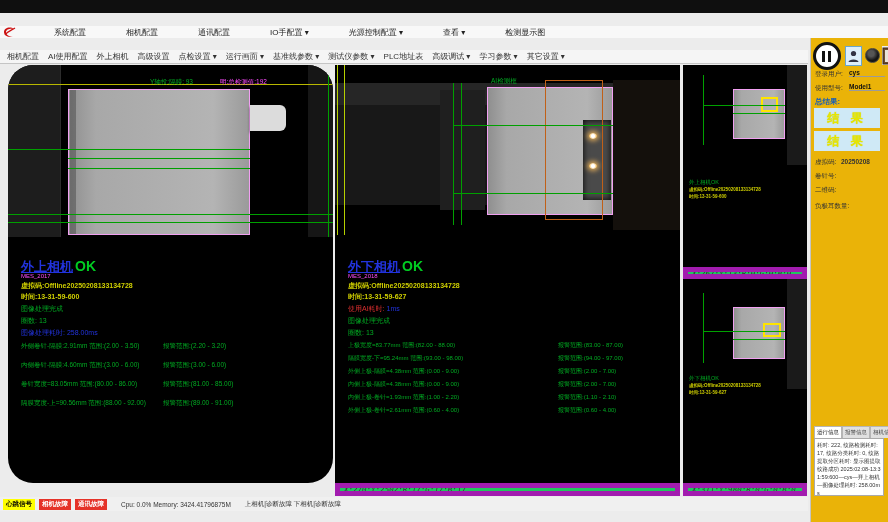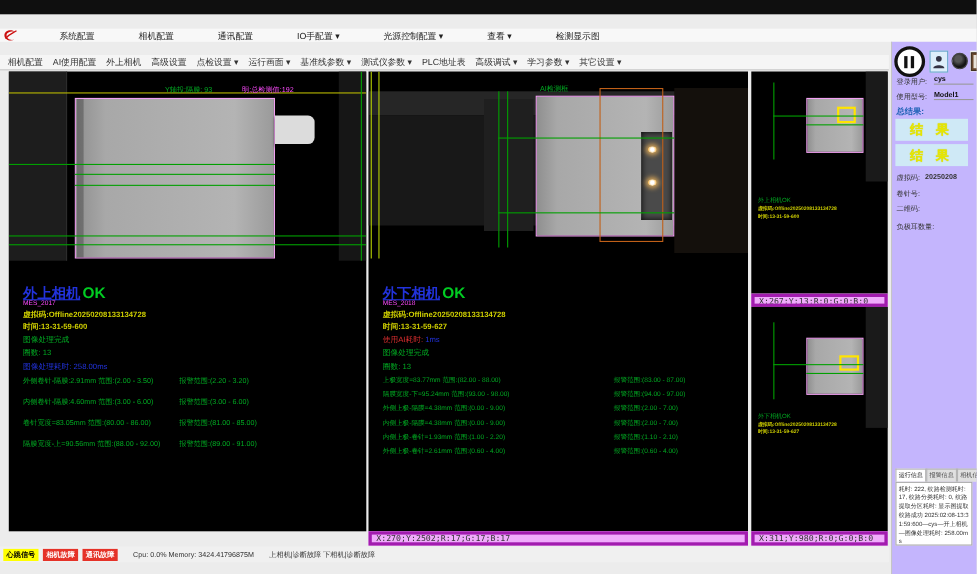--- a/index.html
+++ b/index.html
@@ -7,25 +7,25 @@
   .top-strip{position:absolute;left:0;top:0;width:888px;height:13px;background:#0f0f0f;}
   .title-bar{position:absolute;left:0;top:13px;width:888px;height:13px;background:#f2f2f2;border-bottom:1px solid #ddd;display:flex;align-items:center;padding-left:5px;font-size:8px;color:#333;box-sizing:border-box;}
   .menu-bar{position:absolute;left:0;top:26px;width:888px;height:12px;background:#f8f8f8;display:flex;align-items:center;}
   .menu-item{font-size:8px;color:#222;padding:0 6px;white-space:nowrap;cursor:default;margin-left:28px;}
   .tab-strip{position:absolute;left:0;top:38px;width:808px;height:12px;background:#ececec;border-bottom:1px solid #c5c5c5;box-sizing:border-box;}
   .tab-active{position:absolute;left:4px;top:0;height:12px;padding:0 8px;background:#ffffff;border:1px solid #b5b5b5;border-bottom:none;font-size:7.5px;display:flex;align-items:center;color:#222;box-sizing:border-box;}
   .tab-hints{position:absolute;right:8px;top:2px;display:flex;gap:9px;font-size:6.5px;color:#555;}
   .toolbar{position:absolute;left:0;top:50px;width:808px;height:14px;background:#f5f5f5;border-bottom:1px solid #c5c5c5;display:flex;align-items:center;padding-left:7px;gap:9px;font-size:8px;color:#333;box-sizing:border-box;}
   .toolbar span{white-space:nowrap;}
   .view{position:absolute;background:#000;overflow:hidden;}
-  #view-left{left:8px;top:65px;width:325px;height:418px;}
+  #view-left{left:8px;top:65px;width:325px;height:418px;border-radius:25px;}
   #view-center{left:335px;top:65px;width:345px;height:418px;}
   #sview-top{left:683px;top:65px;width:124px;height:202px;}
   #sview-bottom{left:683px;top:279px;width:124px;height:204px;}
-  .coord-strip{position:absolute;background:#f0abfc;border:3px solid #a21caf;font-family:"DejaVu Sans Mono",monospace;font-size:7.5px;color:#333;display:flex;align-items:center;padding-left:4px;box-sizing:border-box;white-space:nowrap;overflow:hidden;}
+  .coord-strip{position:absolute;background:#22c55e;border:5px solid #a21caf;font-family:"DejaVu Sans Mono",monospace;font-size:7.5px;color:#333;display:flex;align-items:center;padding-left:4px;box-sizing:border-box;white-space:nowrap;overflow:hidden;font-style:italic;}
   #coord-left{left:8px;top:483px;width:325px;height:13px;}
   #coord-center{left:335px;top:483px;width:345px;height:13px;}
   #coord-stop{left:683px;top:267px;width:124px;height:12px;}
   #coord-sbottom{left:683px;top:483px;width:124px;height:13px;}
   .shape{position:absolute;}
   .t{position:absolute;white-space:nowrap;}
   .yellow{color:#cfcf00;font-weight:bold;}
   .green{color:#00aa22;}
   .blue{color:#2233dd;}
   .mag{color:#ff4bff;}
@@ -37,21 +37,21 @@
   .meas-rows{position:absolute;left:13px;}
   #view-left .mrow{height:19px;}
   #view-left .mtext{width:142px;font-size:6.5px;color:#00aa22;}
   #view-left .malarm{font-size:6.5px;color:#00aa22;}
   #view-center .mrow{height:13px;}
   #view-center .mtext{width:210px;font-size:6px;color:#00aa22;}
   #view-center .malarm{font-size:6px;color:#00aa22;}
   .gline{position:absolute;background:#00a000;}
   .yline{position:absolute;background:#b8b800;}
   .cell{position:absolute;background:linear-gradient(90deg,#8f8f8f,#a8a8a8 15%,#b4b4b4 80%,#9a9a9a);border:1px solid #f2a0f2;box-sizing:border-box;}
-  #right-panel{position:absolute;left:810px;top:38px;width:78px;height:484px;background:#c4b5fd;border-left:1px solid #c5c5c5;box-sizing:border-box;}
+  #right-panel{position:absolute;left:810px;top:38px;width:78px;height:484px;background:#eab308;border-left:1px solid #c5c5c5;box-sizing:border-box;}
   .rp-label{position:absolute;font-size:6.5px;color:#333;white-space:nowrap;}
   .rp-value{position:absolute;font-size:6.5px;color:#111;font-weight:bold;border-bottom:1px solid #9a9a9a;min-width:36px;white-space:nowrap;}
   .result-box{position:absolute;left:3px;width:66px;height:20px;background:#cfe9f6;display:flex;align-items:center;justify-content:center;font-size:12px;font-weight:bold;color:#e6e600;letter-spacing:4px;text-shadow:0 0 1px #cccc00;}
   .btn-pause{position:absolute;left:2px;top:4px;width:22px;height:22px;border:3px solid #111;border-radius:50%;background:#fff;cursor:pointer;}
   .btn-pause .pb{position:absolute;top:5.5px;width:3px;height:11px;background:#111;}
   .btn-pause .pb1{left:6px;}
   .btn-pause .pb2{left:12px;}
   .btn-sq{position:absolute;top:8px;display:flex;align-items:center;justify-content:center;cursor:pointer;box-sizing:border-box;}
   .btn-user{left:34px;width:17px;height:20px;border:1px solid #6aa6cc;background:#ddeefa;}
   .btn-lens{left:54px;width:15px;height:15px;top:10px;border-radius:50%;background:radial-gradient(circle at 40% 35%,#555 0 25%,#161616 60%);border:1px solid #444;}

